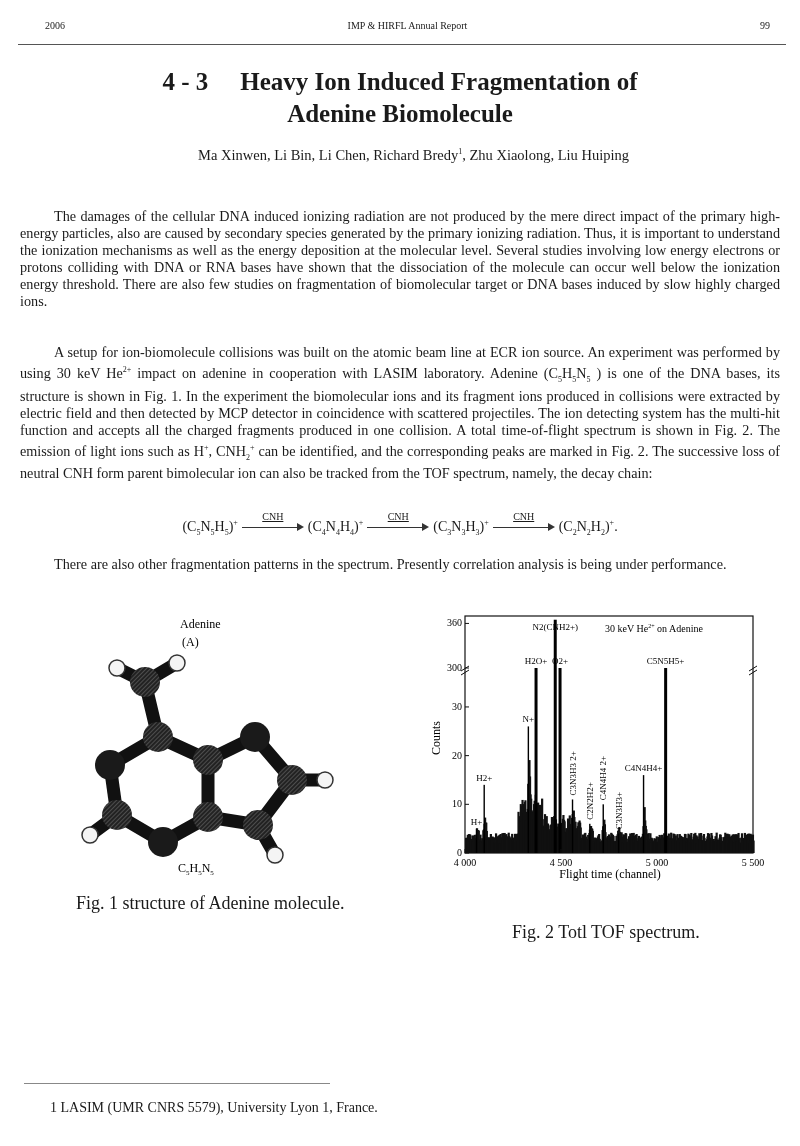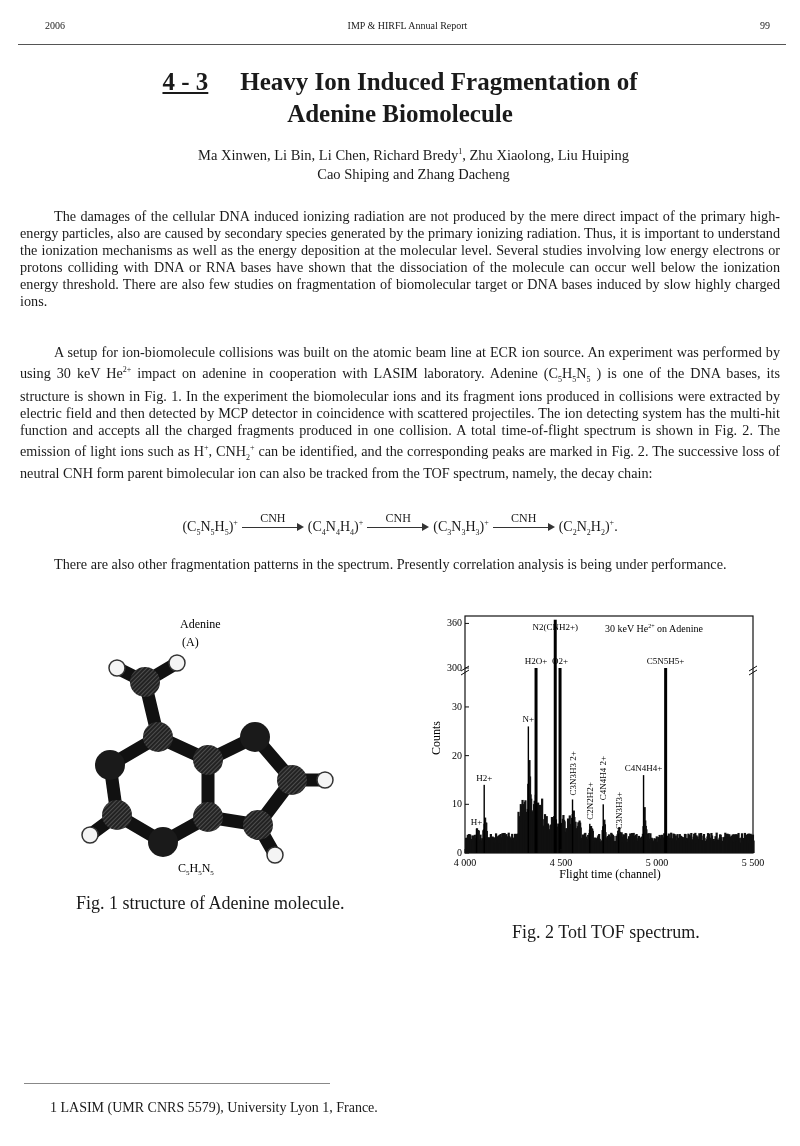--- a/index.html
+++ b/index.html
@@ -7,36 +7,36 @@
          font-family:"Liberation Serif","DejaVu Serif",serif; color:#1a1a1a; }
   .hdr { position:absolute; top:20px; left:34px; right:30px; height:20px;
          font-size:10px;margin-left:11px; }
   .hdr .l { position:absolute; left:0; top:0; }
   .hdr .c { position:absolute; left:0; right:0; text-align:center; top:0; }
   .hdr .r { position:absolute; right:0; top:0; }
   .hdr-rule { position:absolute; top:44px; left:18px; right:14px; height:0;
               border-top:1.5px solid #555; }
   .title { position:absolute; top:66px; left:0; right:0; text-align:center;
            font-weight:bold; font-size:25px; line-height:32px; }
-  .title .num { margin-right:32px;text-decoration:underline; }
+  .title .num { margin-right:32px; }
   .authors { position:absolute; top:142px; left:0; right:0; text-align:center;
              font-size:14.5px; line-height:19px;padding-left:27px; }
   .authors sup { font-size:8px; }
   .para { position:absolute; left:20px; width:760px; font-size:14.2px;
           line-height:17px; text-align:justify; margin:0; }
   .para .ind { display:inline-block; width:34px; }
   .para sup, .para sub { font-size:8px; }
   .chain { position:absolute; top:518px; left:0; right:0; text-align:center;
            font-size:14px; }
   .chain .arrow { display:inline-block; position:relative; width:62px; margin:0 4px;
                   vertical-align:middle; height:12px; }
   .chain .arrow .line { position:absolute; left:0; right:6px; top:6px; border-top:1px solid #333; }
   .chain .arrow .head { position:absolute; right:0; top:2px; width:0; height:0;
                         border-left:7px solid #333; border-top:4px solid transparent; border-bottom:4px solid transparent; }
-  .chain .arrow .lbl { position:absolute; top:-10px; left:0; right:0; text-align:center; font-size:12px; }
+  .chain .arrow .lbl { position:absolute; top:-10px; left:0; right:0; text-align:center; font-size:10px;text-decoration:underline; }
   .chain sub, .chain sup { font-size:8px; }
   .fig1 { position:absolute; left:60px; top:610px; width:300px; height:300px; }
   .fig2 { position:absolute; left:420px; top:610px; width:370px; height:300px; }
   .cap { position:absolute; font-size:18px; }
   .foot-rule { position:absolute; top:1083px; left:24px; width:306px; border-top:1px solid #888; }
   .foot { position:absolute; top:1100px; left:50px; font-size:14px; }
   svg text { font-family:"Liberation Serif","DejaVu Serif",serif; }
 </style>
 </head>
 <body>
@@ -48,21 +48,20 @@
 </div>
 <div class="hdr-rule"></div>
 
 <div class="title">
   <div><span class="num">4 - 3</span><span>Heavy Ion Induced Fragmentation of</span></div>
   <div>Adenine Biomolecule</div>
 </div>
 
 <div class="authors">
   <div><span>Ma Xinwen, Li Bin, Li Chen, Richard Bredy</span><sup>1</sup><span>, Zhu Xiaolong, Liu Huiping</span></div>
-  <div>Cao Shiping and Zhang Dacheng</div>
 </div>
 
 <p class="para" style="top:208px;"><span class="ind"></span><span>The damages of the cellular DNA induced ionizing radiation are not produced by the mere direct impact of the primary high-energy particles, also are caused by secondary species generated by the primary ionizing radiation. Thus, it is important to understand the ionization mechanisms as well as the energy deposition at the molecular level. Several studies involving low energy electrons or protons colliding with DNA or RNA bases have shown that the dissociation of the molecule can occur well below the ionization energy threshold. There are also few studies on fragmentation of biomolecular target or DNA bases induced by slow highly charged ions.</span></p>
 
 <p class="para" style="top:344px;"><span class="ind"></span><span>A setup for ion-biomolecule collisions was built on the atomic beam line at ECR ion source. An experiment was performed by using 30 keV He</span><sup>2+</sup><span> impact on adenine in cooperation with LASIM laboratory. Adenine (C</span><sub>5</sub>H<sub>5</sub>N<sub>5</sub> <span>) is one of the DNA bases, its structure is shown in Fig. 1. In the experiment the biomolecular ions and its fragment ions produced in collisions were extracted by electric field and then detected by MCP detector in coincidence with scattered projectiles. The ion detecting system has the multi-hit function and accepts all the charged fragments produced in one collision. A total time-of-flight spectrum is shown in Fig. 2. The emission of light ions such as H</span><sup>+</sup><span>, CNH</span><sub>2</sub><sup>+</sup><span> can be identified, and the corresponding peaks are marked in Fig. 2. The successive loss of neutral CNH form parent bimolecular ion can also be tracked from the TOF spectrum, namely, the decay chain:</span></p>
 
 <div class="chain" id="chain"><span>(C<sub>5</sub>N<sub>5</sub>H<sub>5</sub>)<sup>+</sup></span><span class="arrow"><span class="lbl">CNH</span><span class="line"></span><span class="head"></span></span><span>(C<sub>4</sub>N<sub>4</sub>H<sub>4</sub>)<sup>+</sup></span><span class="arrow"><span class="lbl">CNH</span><span class="line"></span><span class="head"></span></span><span>(C<sub>3</sub>N<sub>3</sub>H<sub>3</sub>)<sup>+</sup></span><span class="arrow"><span class="lbl">CNH</span><span class="line"></span><span class="head"></span></span><span>(C<sub>2</sub>N<sub>2</sub>H<sub>2</sub>)<sup>+</sup></span><span>.</span></div>
 
 <p class="para" style="top:556px;"><span class="ind"></span><span>There are also other fragmentation patterns in the spectrum. Presently correlation analysis is being under performance.</span></p>
 

